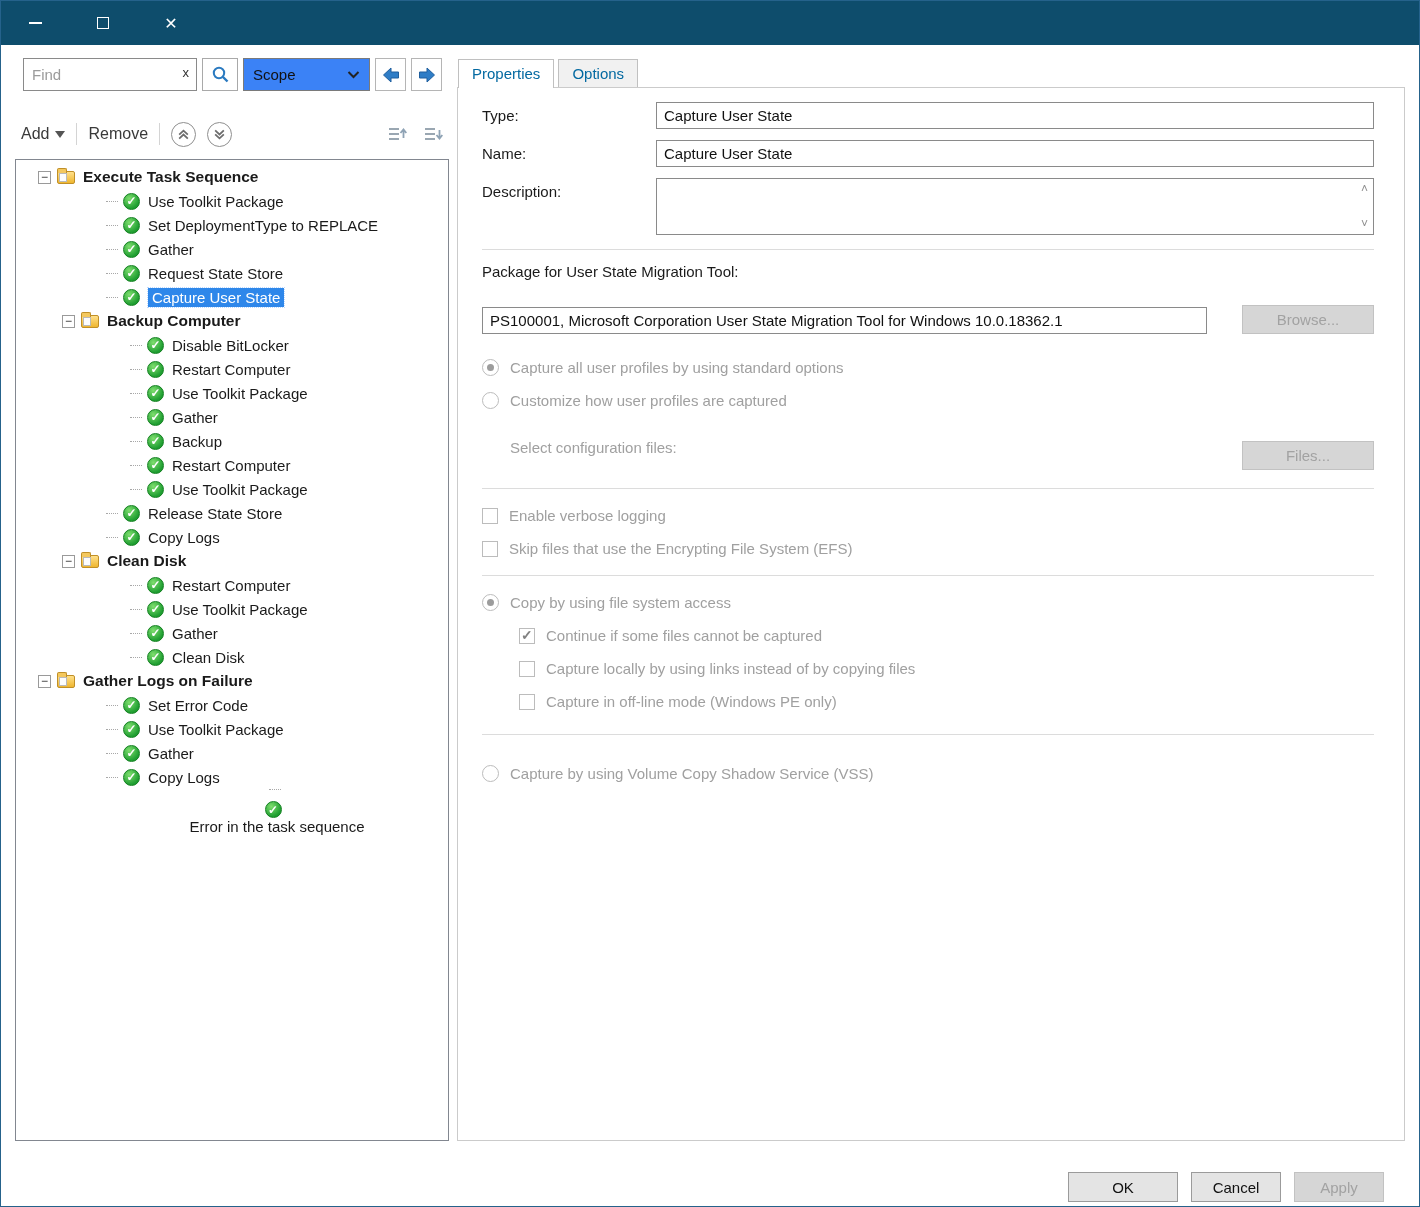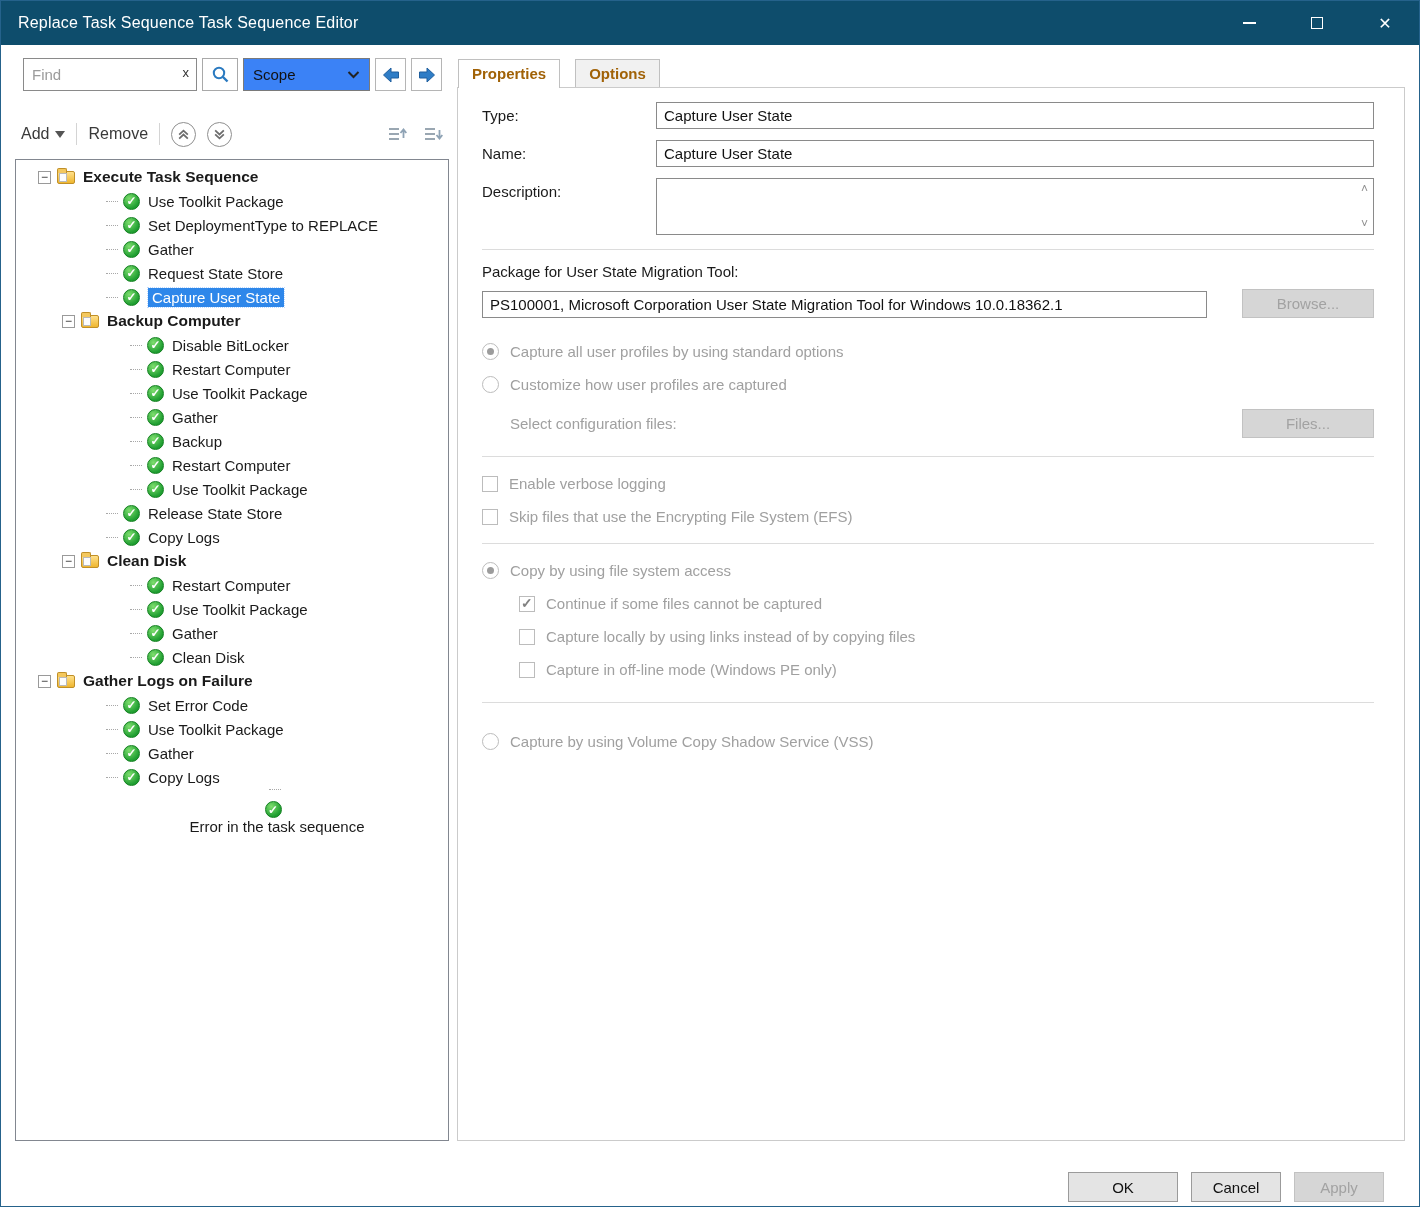--- a/index.html
+++ b/index.html
@@ -58,40 +58,40 @@
   .folder::after { content: ""; position: absolute; left: 1px; bottom: 1px; width: 6px; height: 7px;
     background: #fdfdfd; border: 1px solid #b9b9b9; }
   .check { width: 17px; height: 17px; flex: 0 0 17px; border-radius: 50%; margin-right: 8px;
     background: radial-gradient(circle at 35% 30%, #7ede6e, #1f9e31 70%); border: 1px solid #12801f;
     display: flex; align-items: center; justify-content: center; }
   .check::after { content: "✓"; color: #fff; font-size: 12px; font-weight: bold; line-height: 1; }
   .group-label { font-weight: bold; font-size: 15.5px; }
   .tree-row.selected .step-label { background: #2e87ea; color: #fff; padding: 1px 4px; outline: 1px dotted #bcd9ff; }
   
   .tabs { display: flex; flex: 0 0 28px; padding-left: 1px; }
-  .tab { font-size: 15px; color: #a16207; padding: 5px 13px 6px; border: 1px solid #c0c0c0; border-bottom: none;
-    background: #f1f1f1; margin-right: 15px; position: relative; top: 1px; z-index: 1; font-weight: bold; }
+  .tab { font-size: 15px; color: #0369a1; padding: 5px 13px 6px; border: 1px solid #c0c0c0; border-bottom: none;
+    background: #f1f1f1; margin-right: 4px; position: relative; top: 1px; z-index: 1; }
   .tab.active { background: #fff; z-index: 3; }
   .panel-body { flex: 1 1 auto; border: 1px solid #cbcbcb; background: #fff; margin-top: 0;
     padding: 14px 30px 0 24px; position: relative; z-index: 2; overflow: hidden; min-height: 0; }
   .form-row { display: flex; margin-bottom: 11px; }
   .form-label { width: 174px; flex: 0 0 174px; font-size: 15px; color: #1a1a1a; padding-top: 5px; }
   .text-input { flex: 1; height: 27px; border: 1px solid #8a8a8a; font-size: 15px; padding: 0 7px;
     font-family: inherit; color: #111; background: #fff; }
   .desc-box { flex: 1; height: 57px; border: 1px solid #8a8a8a; background: #fff; position: relative; }
   .desc-arrow { position: absolute; right: 5px; color: #8f8f8f; font-size: 12px; line-height: 1; }
   .desc-arrow.up { top: 4px; } .desc-arrow.down { bottom: 4px; }
   .sep-line { border-top: 1px solid #dcdcdc; margin: 14px 0 13px; }
   .pkg-label { font-size: 15px; color: #1a1a1a; margin-top: 2px; margin-bottom: 9px; }
   .pkg-row { display: flex; align-items: flex-end; }
   .pkg-input { width: 725px; flex: 0 0 725px; height: 27px; border: 1px solid #8a8a8a; font-size: 15px;
     padding: 0 7px; font-family: inherit; color: #111; }
   .gray-btn { width: 132px; height: 29px; background: #d6d6d6; border: 1px solid #c2c2c2; color: #a2a2a2;
     font-size: 15px; font-family: inherit; }
-  .push-right { margin-left: auto; }
+  .push-right { margin-left: auto; margin-top: 16px; }
   
   .options-host { margin-top: 25px; }
   .opt-row { display: flex; align-items: center; gap: 11px; margin: 16px 0; color: #a0a0a0; font-size: 15px; }
   .opt-row.indent { margin-left: 37px; }
   .opt-row.label-row { margin-left: 28px; }
   .radio { width: 17px; height: 17px; flex: 0 0 17px; border: 1px solid #bcbcbc; border-radius: 50%;
     background: #fff; position: relative; }
   .radio.checked::after { content: ""; position: absolute; left: 4px; top: 4px; right: 4px; bottom: 4px;
     background: #9c9c9c; border-radius: 50%; }
   .cbox { width: 16px; height: 16px; flex: 0 0 16px; border: 1px solid #bcbcbc; background: #fff; position: relative; }
@@ -106,21 +106,20 @@
     font-family: inherit; color: #111; }
   .btn.ok { width: 110px; }
   .btn.disabled { background: #d6d6d6; border-color: #c2c2c2; color: #a2a2a2; }
 </style>
 </head>
 <body>
 
 <div class="window">
 
   <div class="titlebar">
-    <div class="titlebar-title">Replace Task Sequence Task Sequence Editor</div>
     <div class="win-controls">
       <div class="win-btn">
           <span class="glyph-min"></span>
         </div>
       <div class="win-btn">
           <span class="glyph-max"></span>
         </div>
       <div class="win-btn">
           <span class="glyph-close">✕</span>
         </div>

